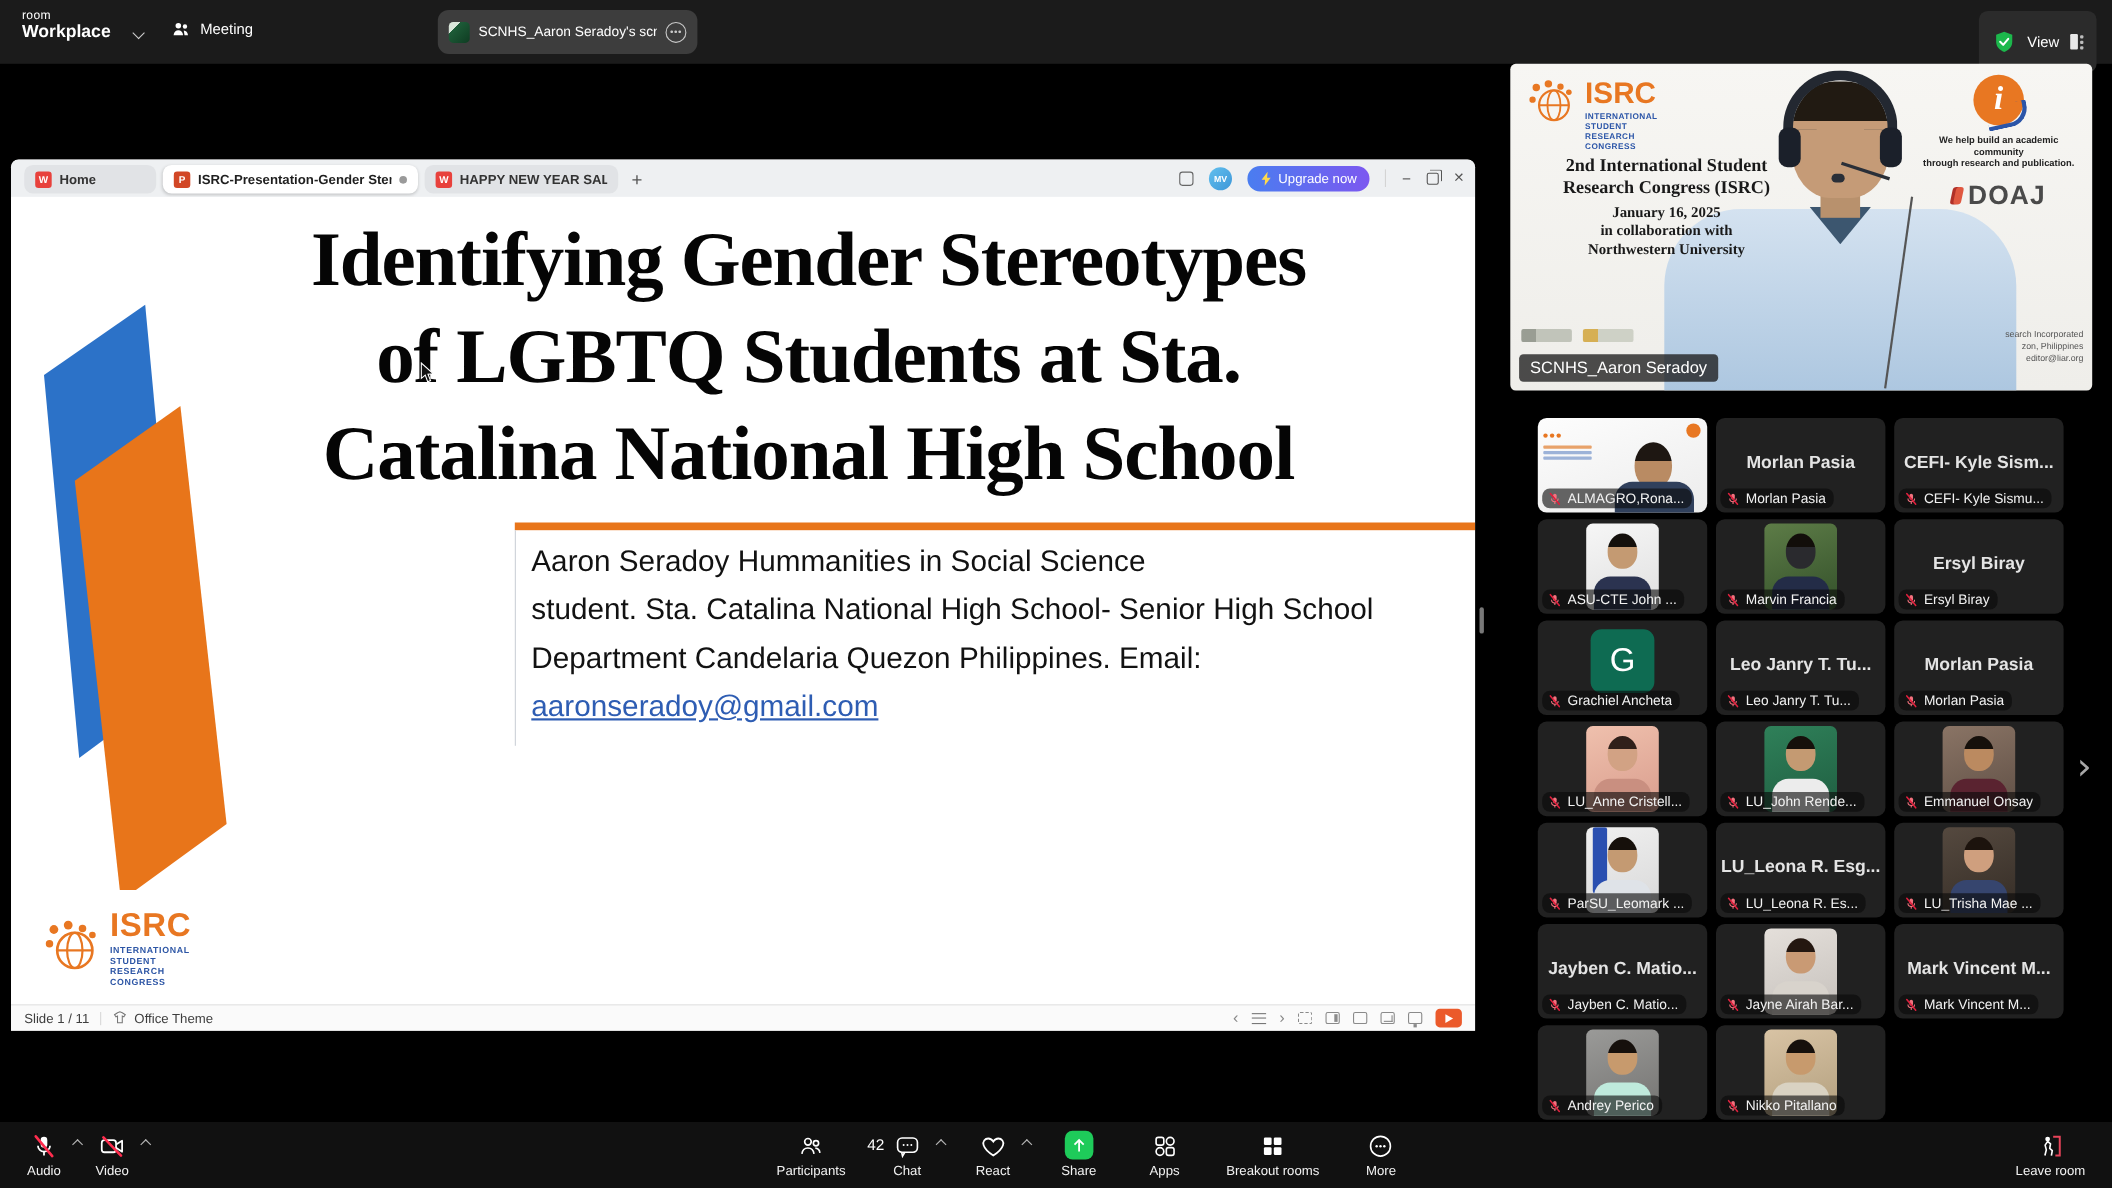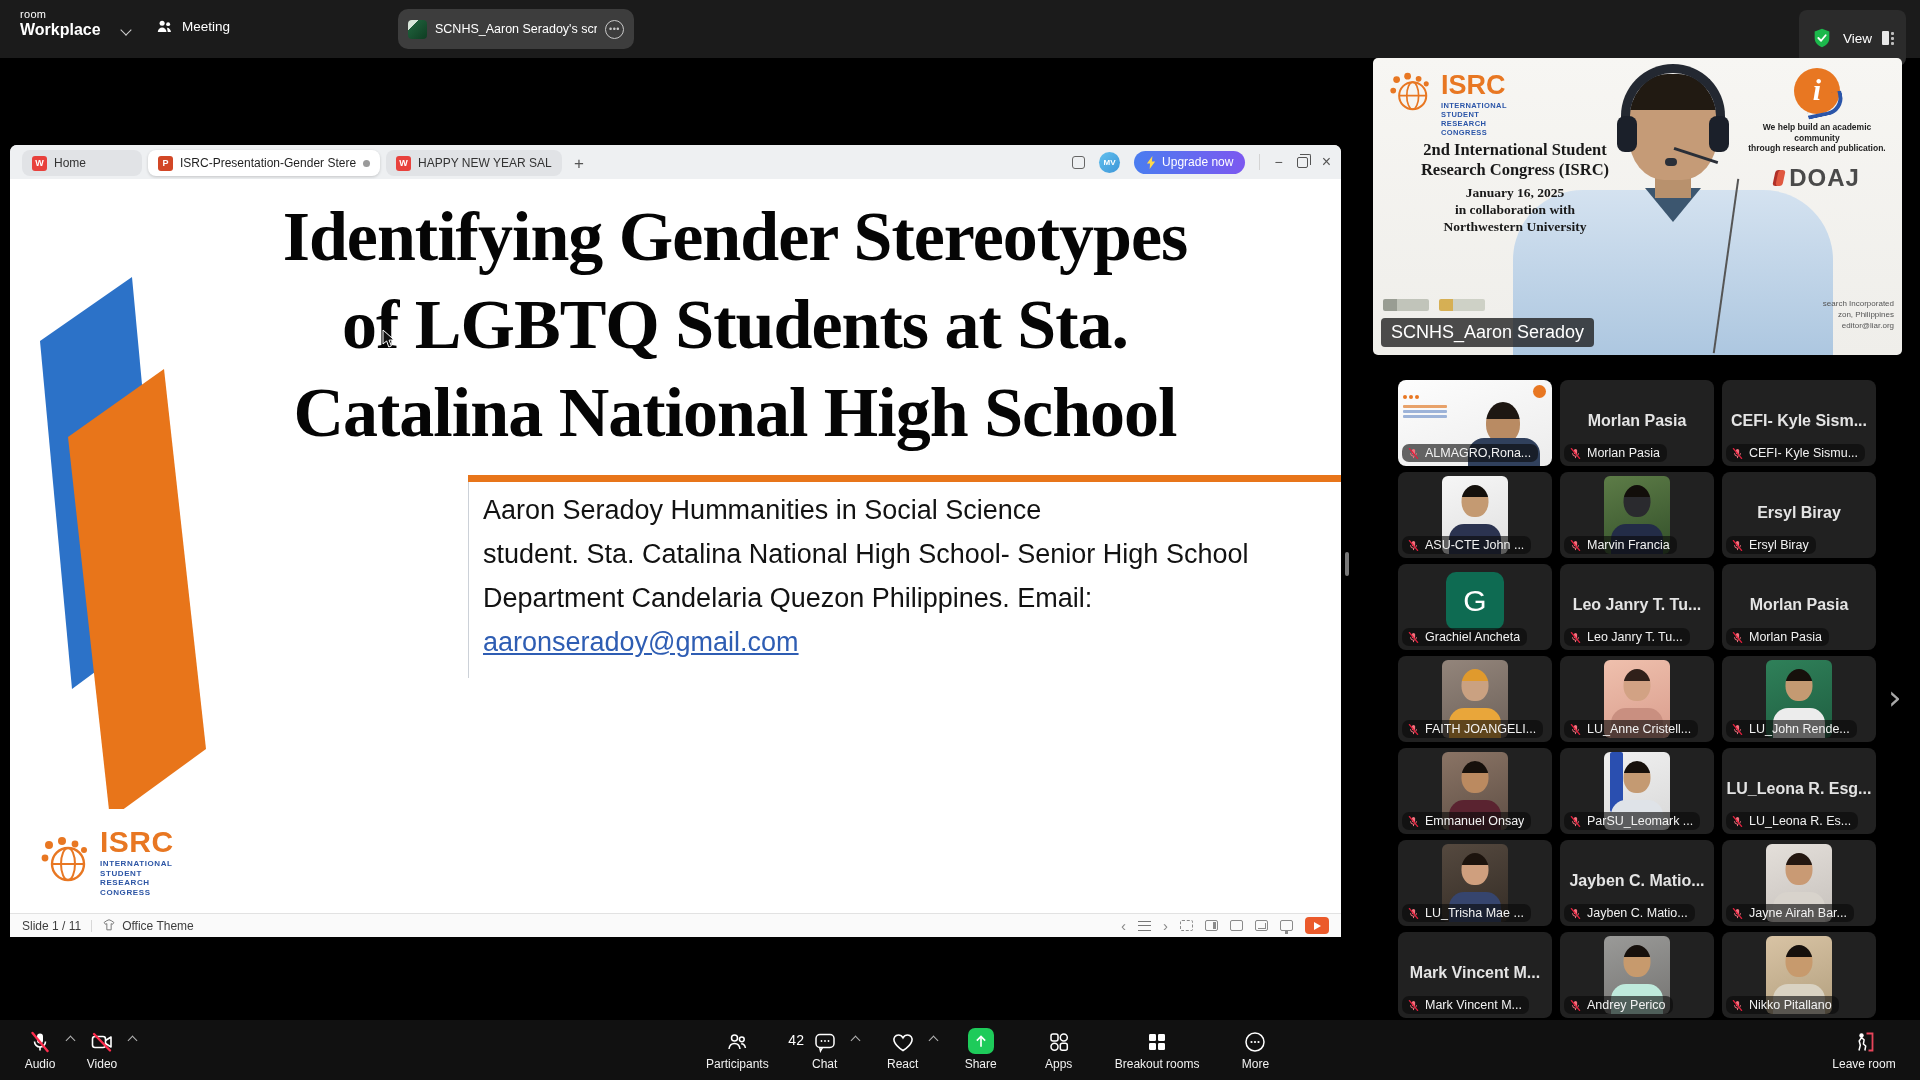--- a/index.html
+++ b/index.html
@@ -26,21 +26,21 @@
   .view-grid .dots i{width:3px;height:3px;background:#bdbdbd;display:block;border-radius:1px;}
 
   
   .browser{position:absolute;left:10px;top:145px;width:1331px;height:792px;background:#fff;border-radius:7px 7px 0 0;overflow:hidden;}
   .tabstrip{position:relative;height:34px;background:#eef0f2;display:flex;align-items:flex-end;padding:0 0 3px 12px;gap:6px;}
   .tab{height:26px;border-radius:8px;display:flex;align-items:center;gap:7px;padding:0 10px;font-size:12px;color:#333;background:#e1e3e6;}
   .tab.active{background:#fff;box-shadow:0 1px 3px rgba(0,0,0,.18);color:#1f1f1f;}
   .tab .fav{width:15px;height:15px;border-radius:3px;color:#fff;font-size:9px;font-weight:700;display:flex;align-items:center;justify-content:center;flex:none;}
   .fav.w{background:#e8413c;}
   .fav.p{background:#d24726;}
-  .tab .tlabel{white-space:nowrap;overflow:hidden;max-width:178px;}
+  .tab .tlabel{white-space:nowrap;overflow:hidden;max-width:178px;font-weight:bold;}
   .tab .dot{width:7px;height:7px;border-radius:50%;background:#9a9a9a;flex:none;}
   .newtab{width:22px;height:22px;margin-bottom:1px;color:#555;font-size:17px;display:flex;align-items:center;justify-content:center;}
   .winctl{position:absolute;right:10px;top:0;height:34px;display:flex;align-items:center;gap:14px;color:#555;}
   .ic-window{width:13px;height:13px;border:1.4px solid #666;border-radius:3px;}
   .mv{width:21px;height:21px;border-radius:50%;background:linear-gradient(135deg,#62c0ee,#3d96d8);color:#fff;font-size:8px;font-weight:700;display:flex;align-items:center;justify-content:center;}
   .upgrade{height:23px;border-radius:12px;background:linear-gradient(90deg,#4a7df0,#7c58f0);color:#fff;font-size:12px;display:flex;align-items:center;gap:5px;padding:0 12px;}
   .vsep{width:1px;height:16px;background:#d4d4d4;}
   .glyph{font-size:14px;line-height:1;color:#555;}
   .ic-restore{position:relative;width:11px;height:11px;border:1.3px solid #555;border-radius:2px;}
   .ic-restore::before{content:"";position:absolute;left:2px;top:-4px;width:10px;height:10px;border:1.3px solid #555;border-left:none;border-bottom:none;border-radius:0 2px 0 0;}
@@ -100,21 +100,21 @@
             font-family:"Liberation Serif",serif;font-style:italic;font-weight:700;color:#fff;font-size:30px;line-height:44px;}
   .i-circle::after{content:"";position:absolute;right:-4px;bottom:-2px;width:34px;height:18px;border-bottom:4px solid #2b55a8;border-right:4px solid #2b55a8;border-radius:0 0 18px 0;transform:rotate(-12deg);}
   .ov-cap{font-size:8.5px;font-weight:700;color:#222;line-height:10.5px;margin-top:8px;}
   .doaj{display:flex;align-items:center;justify-content:center;gap:5px;margin-top:10px;}
   .doaj .leaf{width:7px;height:16px;border-radius:3px;transform:skewX(-12deg);}
   .doaj .t{font-size:24px;font-weight:700;color:#4a4a4a;letter-spacing:1px;}
   .ov-corner{position:absolute;right:8px;bottom:24px;text-align:right;font-size:8px;color:#555;line-height:11px;}
   .ov-badges{position:absolute;left:10px;bottom:44px;display:flex;gap:10px;opacity:.85;}
   .ov-badges .bdg{width:46px;height:12px;border-radius:2px;background:linear-gradient(90deg,#8a8f84 30%,#b9bdb2 30%);}
   .ov-badges .bdg.y{background:linear-gradient(90deg,#d2a53a 30%,#c9ccc0 30%);}
-  .name-tag{position:absolute;left:8px;bottom:8px;background:rgba(28,28,28,.78);color:#fff;font-size:18px;padding:4px 10px;border-radius:4px;}
+  .name-tag{position:absolute;left:8px;bottom:8px;background:rgba(28,28,28,.78);color:#fff;font-size:15px;padding:4px 10px;border-radius:4px;}
 
   
   .gallery{position:absolute;left:1398px;top:380px;display:grid;grid-template-columns:repeat(3,154px);grid-auto-rows:86px;gap:6px 8px;}
   .tile{position:relative;background:#212121;border-radius:8px;overflow:hidden;}
   .center-name{position:absolute;left:0;right:0;top:32px;text-align:center;color:#e4e4e4;font-size:16px;font-weight:700;white-space:nowrap;overflow:hidden;}
   .g-avatar{position:absolute;left:50%;top:8px;transform:translateX(-50%);width:58px;height:58px;border-radius:10px;color:#fff;font-size:30px;font-weight:500;display:flex;align-items:center;justify-content:center;}
   .photo{position:absolute;left:50%;top:4px;transform:translateX(-50%);width:66px;height:78px;border-radius:6px;overflow:hidden;}
   .photo .head{position:absolute;left:50%;top:9px;transform:translateX(-50%);width:27px;height:32px;border-radius:50% 50% 46% 46%;background:linear-gradient(var(--hair) 38%,var(--skin) 38%);}
   .photo .pbody{position:absolute;left:50%;bottom:-4px;transform:translateX(-50%);width:52px;height:34px;border-radius:15px 15px 0 0;background:var(--shirt);}
   .photo .flag{position:absolute;left:6px;top:0;width:13px;height:60px;background:#2a4fb0;border-radius:2px;}
@@ -456,35 +456,20 @@
           <svg viewBox="0 0 24 24" width="13" height="13" style="flex:none">
             <rect x="9" y="3.5" width="6" height="10" rx="3" fill="#f2727e"></rect>
             <path d="M6.5 11.5a5.5 5.5 0 0 0 11 0" fill="none" stroke="#f2727e" stroke-width="1.8"></path>
             <line x1="12" y1="17" x2="12" y2="20.5" stroke="#f2727e" stroke-width="1.8"></line>
             <line x1="4.5" y1="3" x2="19.5" y2="21" stroke="#e01f3d" stroke-width="2.6" stroke-linecap="round"></line>
           </svg>
           <span>Morlan Pasia</span>
         </div>
       </div>
       <div class="tile">
-        <div class="photo p-faith">
-          <div class="head"></div>
-          <div class="pbody"></div>
-        </div>
-        <div class="tag">
-          <svg viewBox="0 0 24 24" width="13" height="13" style="flex:none">
-            <rect x="9" y="3.5" width="6" height="10" rx="3" fill="#f2727e"></rect>
-            <path d="M6.5 11.5a5.5 5.5 0 0 0 11 0" fill="none" stroke="#f2727e" stroke-width="1.8"></path>
-            <line x1="12" y1="17" x2="12" y2="20.5" stroke="#f2727e" stroke-width="1.8"></line>
-            <line x1="4.5" y1="3" x2="19.5" y2="21" stroke="#e01f3d" stroke-width="2.6" stroke-linecap="round"></line>
-          </svg>
-          <span>FAITH JOANGELI...</span>
-        </div>
-      </div>
-      <div class="tile">
         <div class="photo p-anne">
           <div class="head"></div>
           <div class="pbody"></div>
         </div>
         <div class="tag">
           <svg viewBox="0 0 24 24" width="13" height="13" style="flex:none">
             <rect x="9" y="3.5" width="6" height="10" rx="3" fill="#f2727e"></rect>
             <path d="M6.5 11.5a5.5 5.5 0 0 0 11 0" fill="none" stroke="#f2727e" stroke-width="1.8"></path>
             <line x1="12" y1="17" x2="12" y2="20.5" stroke="#f2727e" stroke-width="1.8"></line>
             <line x1="4.5" y1="3" x2="19.5" y2="21" stroke="#e01f3d" stroke-width="2.6" stroke-linecap="round"></line>

